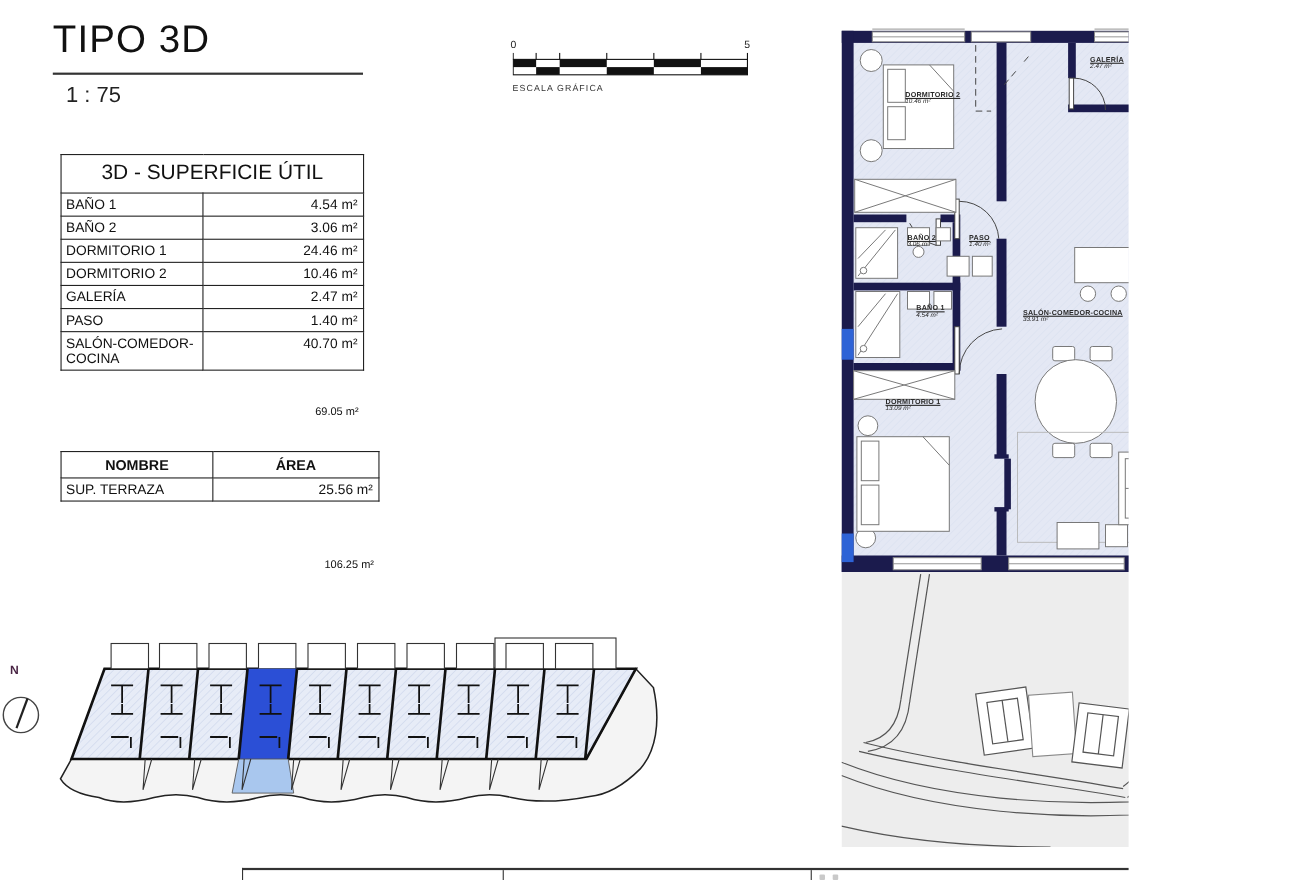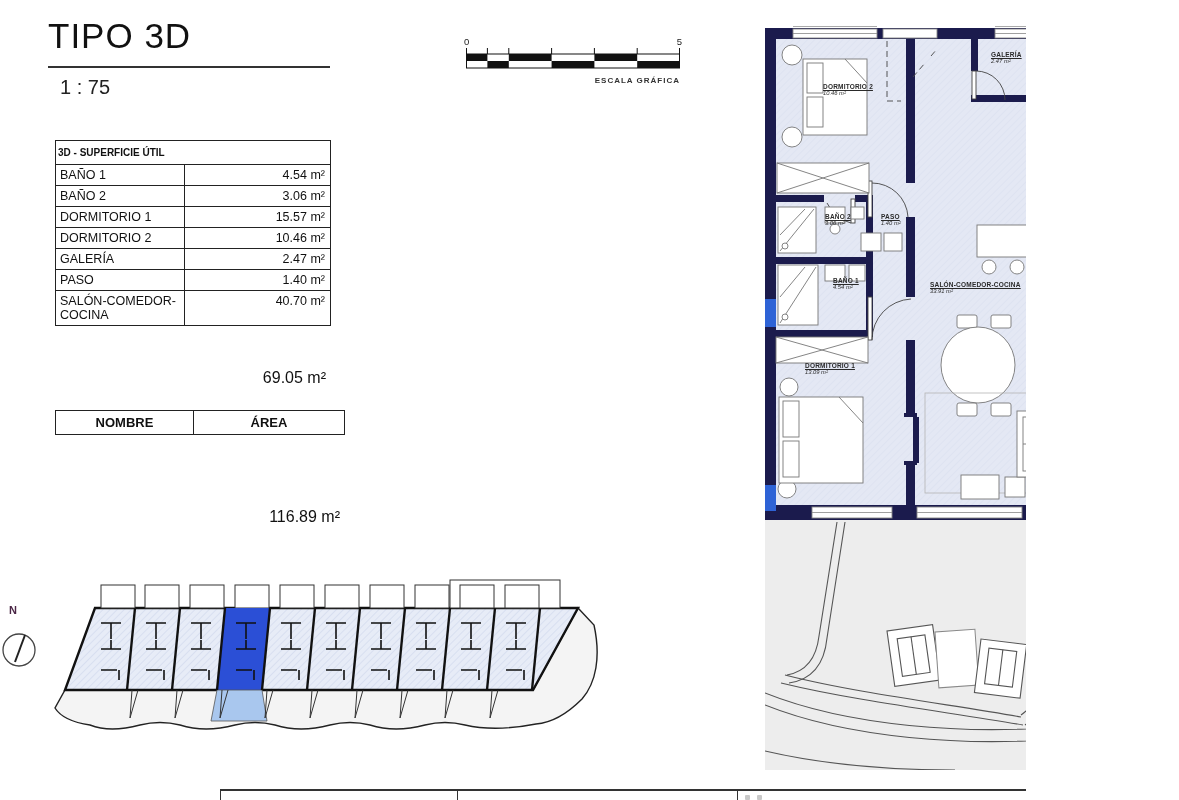--- a/index.html
+++ b/index.html
@@ -7,32 +7,32 @@
           font-family:"Liberation Sans",sans-serif;color:#111;}
   
   .title{position:absolute;left:48px;top:16px;font-size:35px;letter-spacing:1px;color:#111;}
   .title-rule{position:absolute;left:48px;top:66px;width:282px;border-top:2px solid #333;}
   .title-scale{position:absolute;left:60px;top:76px;font-size:20px;color:#222;}
   
   .scalebar{position:absolute;left:466px;top:36px;width:214px;height:58px;}
   .sb-num{position:absolute;top:0;font-size:9.5px;color:#222;}
   .sb-num.n0{left:-2px}.sb-num.n5{right:-2px}
   .sb-svg{position:absolute;left:0;top:12px;}
-  .sb-label{position:absolute;left:0;top:40px;width:214px;text-align:right;
-            font-size:8px;letter-spacing:1px;color:#333;font-weight:bold;}
+  .sb-label{position:absolute;left:0;top:40px;width:214px;text-align:left;
+            font-size:8px;letter-spacing:1px;color:#333;}
   
   .areatable{position:absolute;border-collapse:collapse;background:#fff;}
   .areatable td{border:1px solid #222;font-size:12.5px;color:#111;}
-  .areatable .t-title{font-size:10px;font-weight:bold;padding:6px 2px;}
+  .areatable .t-title{font-size:19px;font-weight:normal;text-align:center;padding:6px 2px;}
   .areatable .t-head{font-size:13px;font-weight:bold;text-align:center;padding:4px 2px;}
   .areatable .t-name{text-align:left;padding:3px 4px;}
   .areatable .t-area{text-align:right;padding:3px 5px;}
   .tbl-util{left:55px;top:140px;width:276px;}
   .tbl-built{left:55px;top:410px;width:290px;}
-  .tbl-total{position:absolute;font-size:16px;text-align:right;color:#111;}
+  .tbl-total{position:absolute;font-size:10px;text-align:right;color:#111;}
   .tot-util{left:55px;top:369px;width:271px;}
   .tot-built{left:55px;top:508px;width:285px;}
   
   .compass{position:absolute;left:0;top:604px;width:42px;height:76px;}
   .compass .n{position:absolute;left:9px;top:0;font-size:11px;font-weight:bold;color:#4a2545;}
   
   .siteplan{position:absolute;left:45px;top:575px;width:555px;height:175px;}
   .floorplan{position:absolute;left:765px;top:25px;width:315px;height:745px;}
   .room-label{position:absolute;color:#2a2a2a;white-space:nowrap;line-height:1.15;}
   .rl-name{display:block;font-size:6.5px;font-weight:bold;text-decoration:underline;letter-spacing:.2px;}
@@ -86,21 +86,21 @@
     <tr>
           <td class="t-name">BAÑO 1</td>
           <td class="t-area">4.54 m²</td>
         </tr>
     <tr>
           <td class="t-name">BAÑO 2</td>
           <td class="t-area">3.06 m²</td>
         </tr>
     <tr>
           <td class="t-name">DORMITORIO 1</td>
-          <td class="t-area">15.57 m²</td>
+          <td class="t-area">24.46 m²</td>
         </tr>
     <tr>
           <td class="t-name">DORMITORIO 2</td>
           <td class="t-area">10.46 m²</td>
         </tr>
     <tr>
           <td class="t-name">GALERÍA</td>
           <td class="t-area">2.47 m²</td>
         </tr>
     <tr>
@@ -114,23 +114,27 @@
   </tbody>
     </table>
   <div class="tbl-total tot-util">69.05 m²</div>
 
   <table class="areatable tbl-built">
     <tbody>
     <tr>
       <td class="t-head" style="width:133px">NOMBRE</td>
       <td class="t-head">ÁREA</td>
     </tr>
+    <tr>
+          <td class="t-name">SUP. TERRAZA</td>
+          <td class="t-area">25.56 m²</td>
+        </tr>
   </tbody>
     </table>
-  <div class="tbl-total tot-built">116.89 m²</div>
+  <div class="tbl-total tot-built">106.25 m²</div>
 
   <div class="compass">
     <span class="n">N</span>
     <svg width="42" height="76">
       <circle cx="19" cy="46" r="16" fill="none" stroke="#444" stroke-width="1.3"></circle>
       <line x1="15" y1="58" x2="25" y2="31" stroke="#222" stroke-width="2"></line>
     </svg>
   </div>
 
   <svg class="siteplan" viewBox="0 0 555 175">

